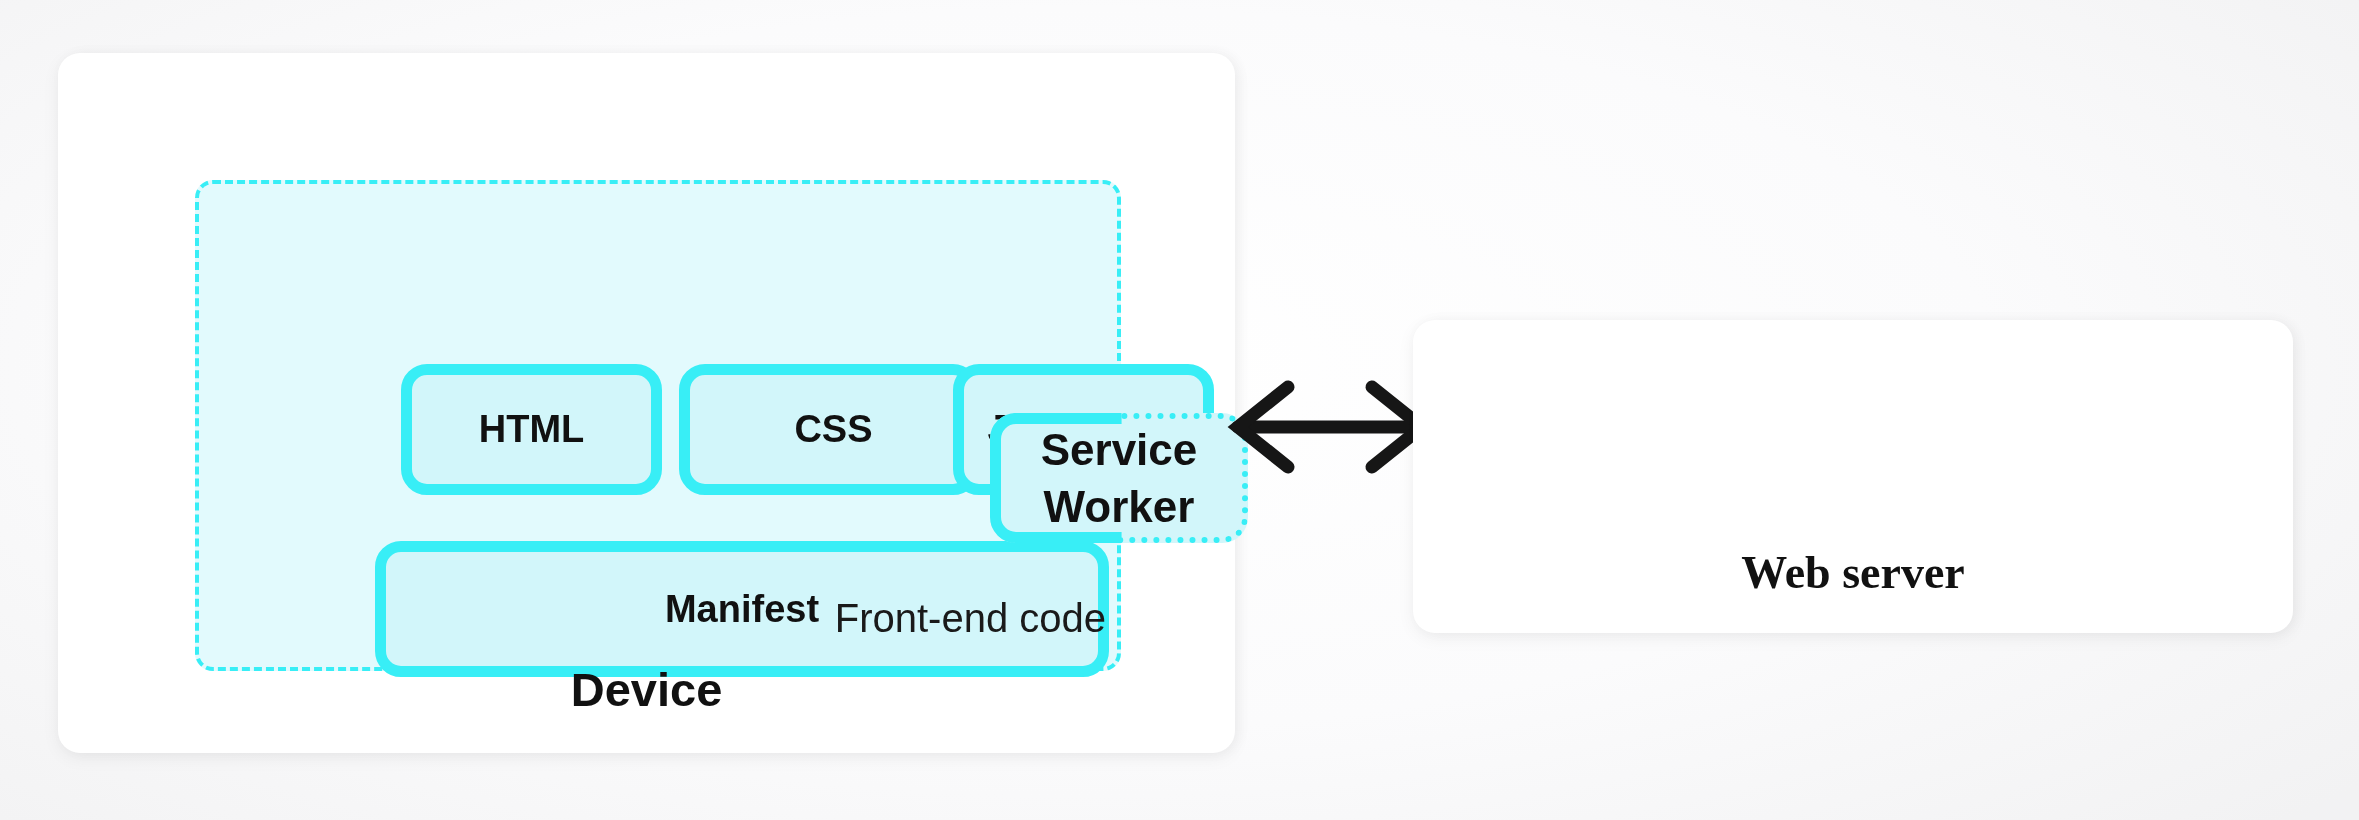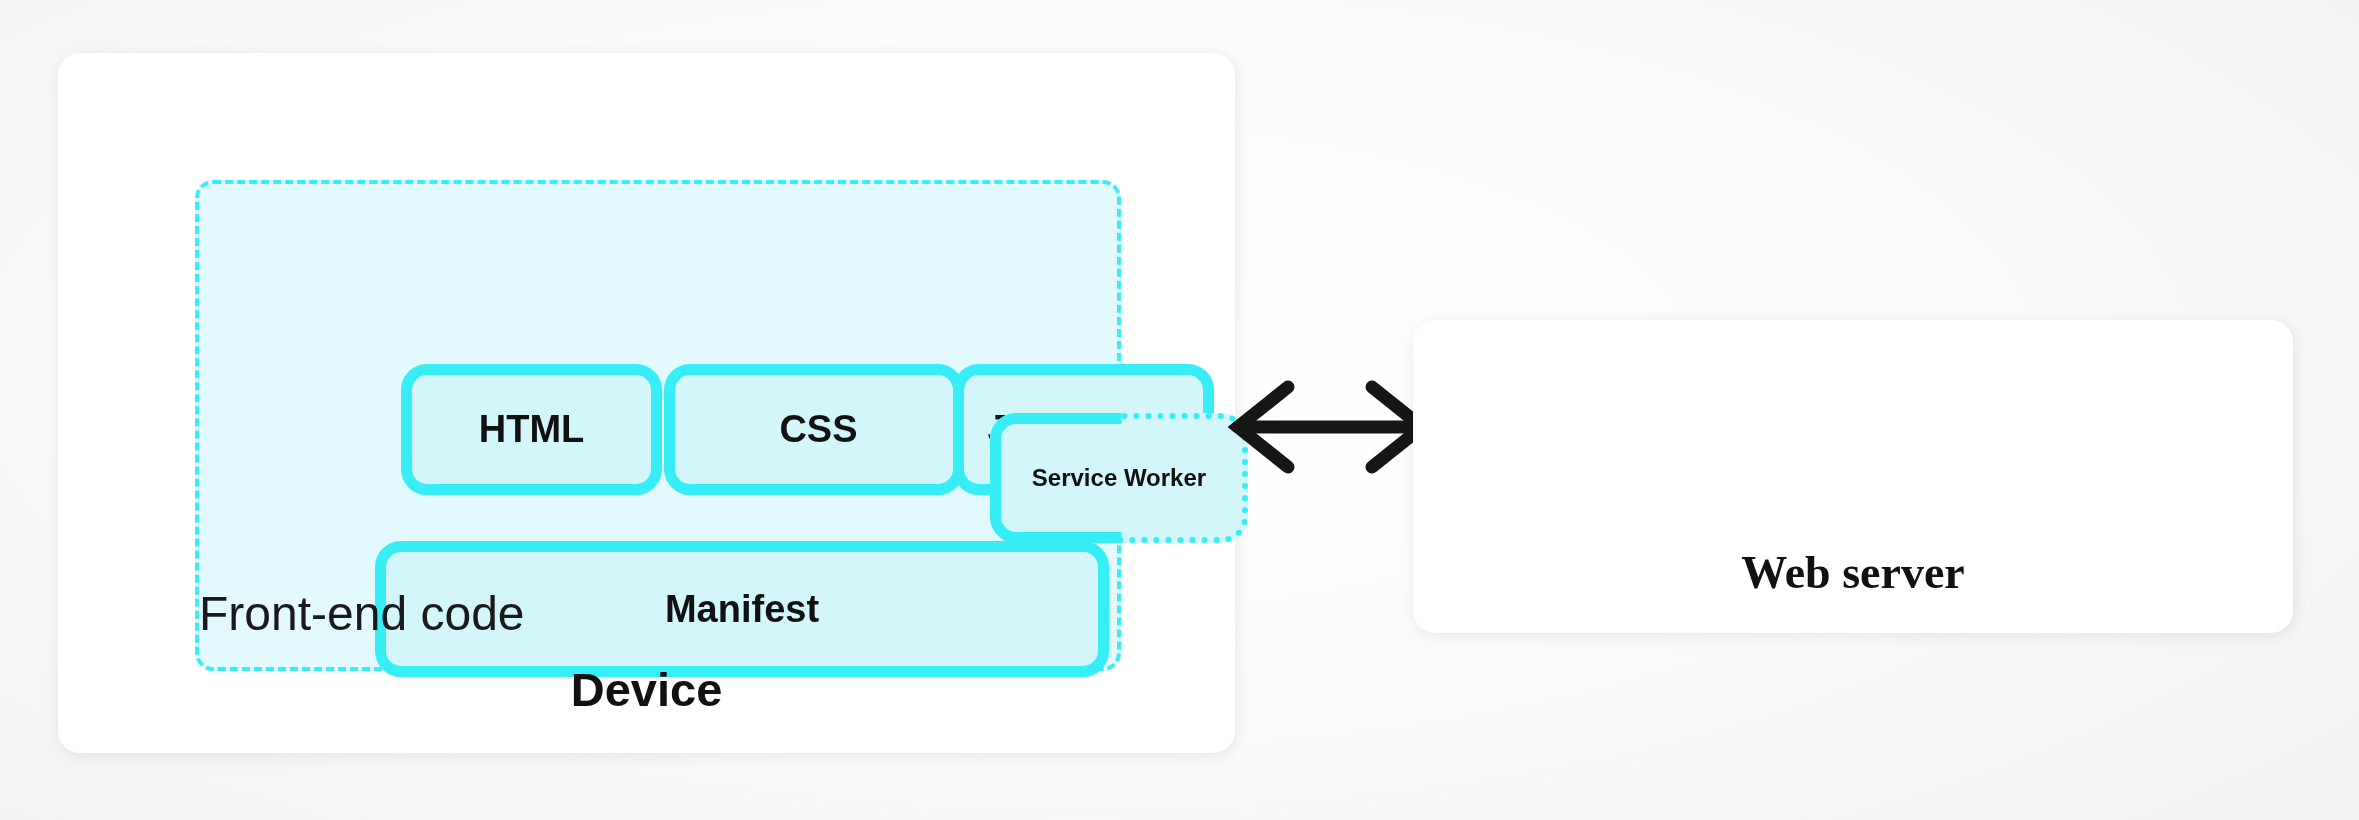--- a/index.html
+++ b/index.html
@@ -45,21 +45,21 @@
     border:11px solid var(--accent);
     background:var(--box-fill);
     border-radius:26px;
     display:flex;align-items:center;justify-content:center;
     text-align:center;
     font-weight:bold;
     font-size:38px;
     color:var(--text);
   }
   #html-box{left:178px;top:180px;width:261px;height:131px;margin-left:24px;}
-  #css-box{left:465px;top:180px;width:300px;height:131px;padding-left:9px;}
+  #css-box{left:480px;top:180px;width:300px;height:131px;padding-left:9px;}
   #js-box{left:754px;top:180px;width:261px;height:131px;}
   #manifest-box{left:176px;top:357px;width:734px;height:136px;}
 
   
   #sw-box{position:absolute;left:932px;top:360px;width:258px;height:130px;}
   #sw-dotted{
     position:absolute;inset:0;
     border:6px dotted var(--accent);
     background:var(--box-fill);
     border-radius:26px;
@@ -68,28 +68,28 @@
     position:absolute;inset:0;
     border:11px solid var(--accent);
     background:var(--box-fill);
     border-radius:26px;
     clip-path:inset(0 49% 0 0);
   }
   #sw-label{
     position:absolute;inset:0;
     display:flex;align-items:center;justify-content:center;
     text-align:center;
-    font-weight:bold;font-size:24px;line-height:1.3;
+    font-weight:bold;font-size:44px;line-height:1.3;
     padding:0 30px;
   }
 
   .container-caption{
     position:absolute;left:0;right:11px;bottom:26px;
-    text-align:left;
-    font-size:48px;
+    text-align:right;
+    font-size:40px;
     color:#1a1a1a;
   }
   .card-title{
     position:absolute;left:0;right:0;
     text-align:center;
     font-weight:bold;
     color:var(--text);
   }
   #device-title{bottom:36px;font-size:47px;margin-top:32px;}
   #server-title{bottom:34px;font-size:46px;}

